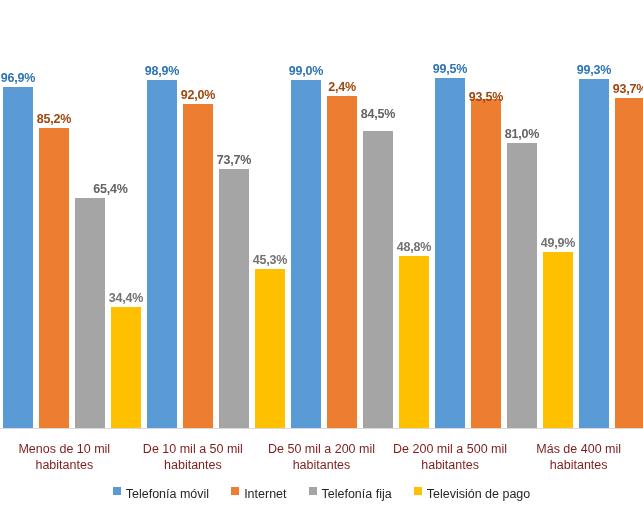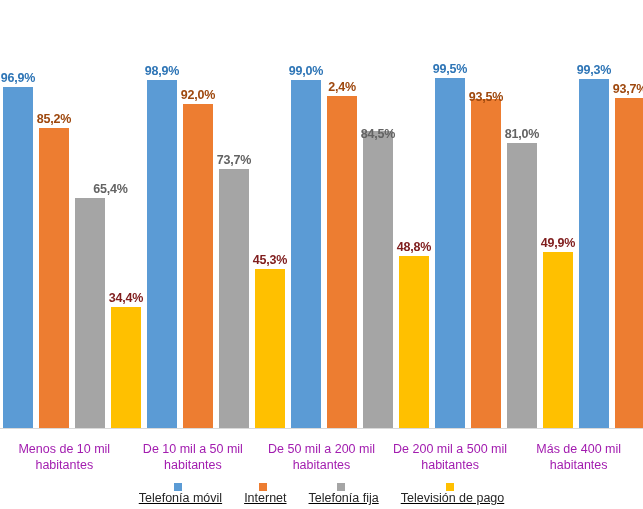--- a/index.html
+++ b/index.html
@@ -77,59 +77,57 @@
     letter-spacing: -0.2px;
   }
   
   .s0 .bar { background: #5B9BD5; }
   .s1 .bar { background: #ED7D31; }
   .s2 .bar { background: #A5A5A5; }
   .s3 .bar { background: #FFC000; }
   .s0 .bar-label { color: #2E75B6; }
   .s1 .bar-label { color: #9E480E; }
   .s2 .bar-label { color: #636363; }
-  .s3 .bar-label { color: #7f1d1d; }
+  .s3 .bar-label { color: #737373; }
 
   
   .cat-row {
     position: absolute;
     left: 0;
     top: 429px;
     width: 643px;
     height: 52px;
     display: flex;
     flex-direction: row;
   }
   .cat-cell {
     flex: 1 1 0;
     text-align: center;
     font-size: 12.5px;
-    color: #a21caf;
+    color: #7f1d1d;
     line-height: 16px;
     padding-top: 12px;
     box-sizing: border-box;
   }
   
   .legend {
     position: absolute;
     left: 0;
     top: 484px;
     width: 643px;
     height: 20px;
     display: flex;
     flex-direction: row;
     justify-content: center;
     align-items: center;
   }
   .legend-item {
     display: flex;
-    flex-direction: column;
-    align-items: center;
+    flex-direction: row;
     margin: 0 11px;
-    text-decoration: underline;
   }
   .legend-swatch {
     width: 8px;
     height: 8px;
     margin-right: 5px;
     display: inline-block;
   }
   .legend-label {
     font-size: 12.5px;
     color: #262626;
@@ -182,21 +180,21 @@
         <div class="group">
           <div class="bar-slot s0">
             <div class="bar-label" style="bottom: 350px;">99,0%</div>
             <div class="bar" style="height: 348px; background: rgb(91, 155, 213);"></div>
           </div>
           <div class="bar-slot s1">
             <div class="bar-label" style="bottom: 334px;">2,4%</div>
             <div class="bar" style="height: 332px; background: rgb(237, 125, 49);"></div>
           </div>
           <div class="bar-slot s2">
-            <div class="bar-label" style="bottom: 287px;">84,5%</div>
+            <div class="bar-label" style="bottom: 307px;">84,5%</div>
             <div class="bar" style="height: 297px; background: rgb(165, 165, 165);"></div>
           </div>
           <div class="bar-slot s3">
             <div class="bar-label" style="bottom: 174px;">48,8%</div>
             <div class="bar" style="height: 172px; background: rgb(255, 192, 0);"></div>
           </div>
         </div>
         <div class="group">
           <div class="bar-slot s0">
             <div class="bar-label" style="bottom: 352px;">99,5%</div>

